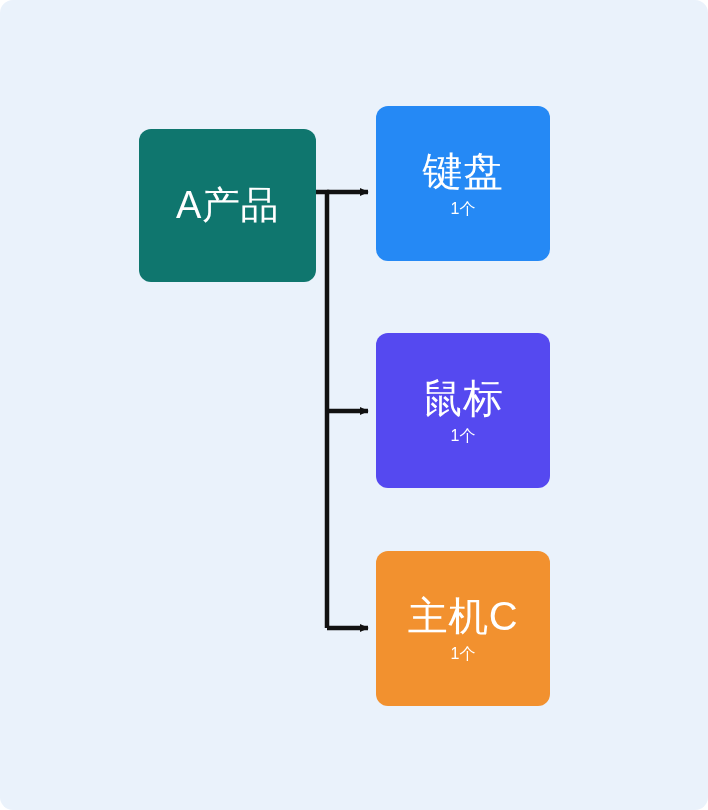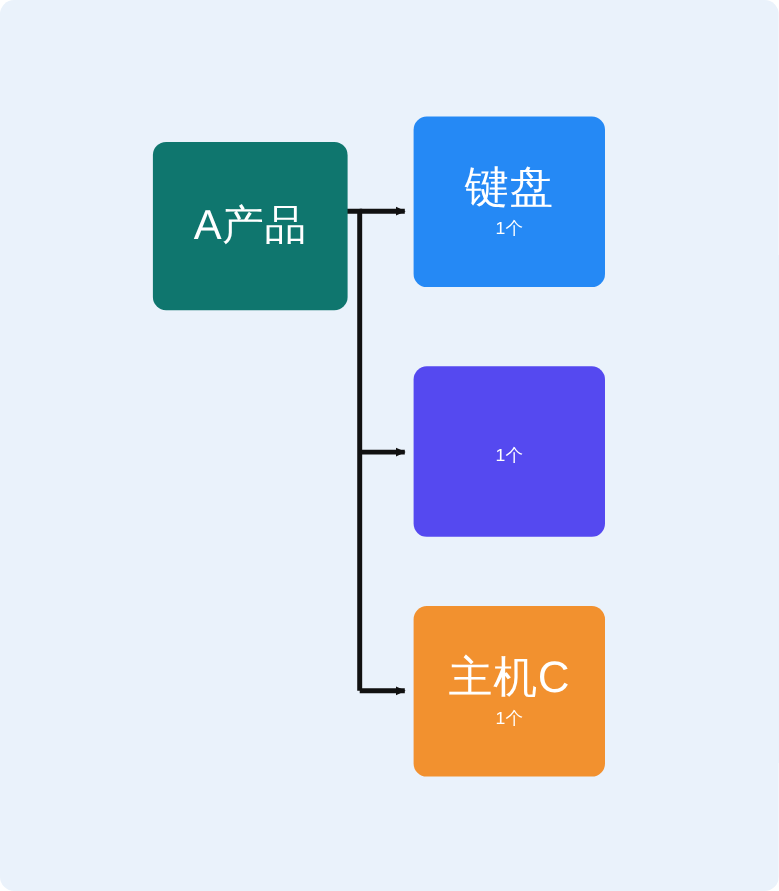--- a/index.html
+++ b/index.html
@@ -80,20 +80,21 @@
   <div class="node node-root" style="left: 122px; top: 129px; width: 177px; height: 153px; background: #0f766e; margin-left: 17px;">
     <span class="node-title">A产品</span>
   </div>
 
   <div class="node" style="left: 376px; top: 106px; width: 174px; height: 155px; background: rgb(37, 137, 245);">
     <span class="node-title">键盘</span>
     <span class="node-qty">1个</span>
   </div>
 
   <div class="node" style="left: 376px; top: 333px; width: 174px; height: 155px; background: rgb(85, 73, 240);">
+    <span class="node-title">鼠标</span>
     <span class="node-qty">1个</span>
   </div>
 
   <div class="node" style="left: 376px; top: 551px; width: 174px; height: 155px; background: rgb(242, 145, 47);">
     <span class="node-title">主机C</span>
     <span class="node-qty">1个</span>
   </div>
 
 </div>
 

